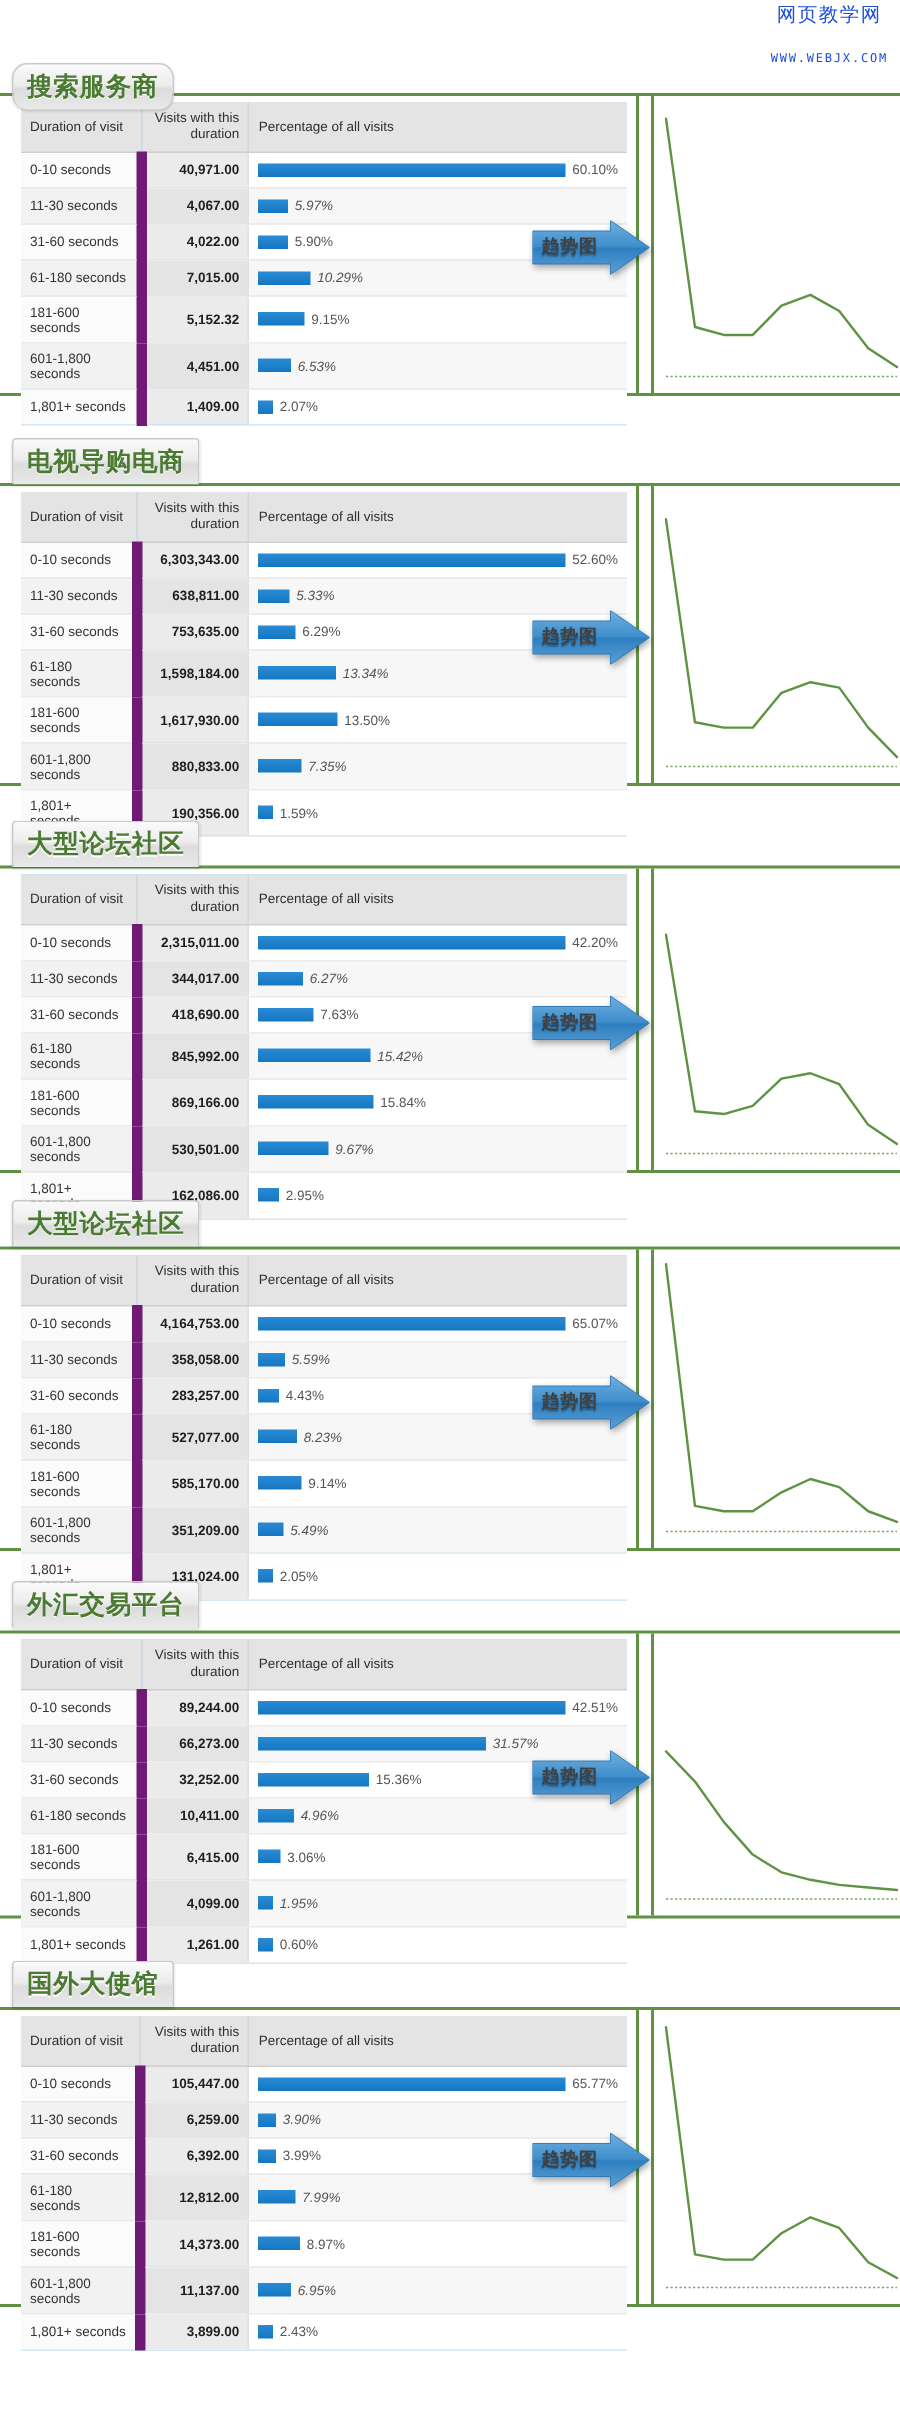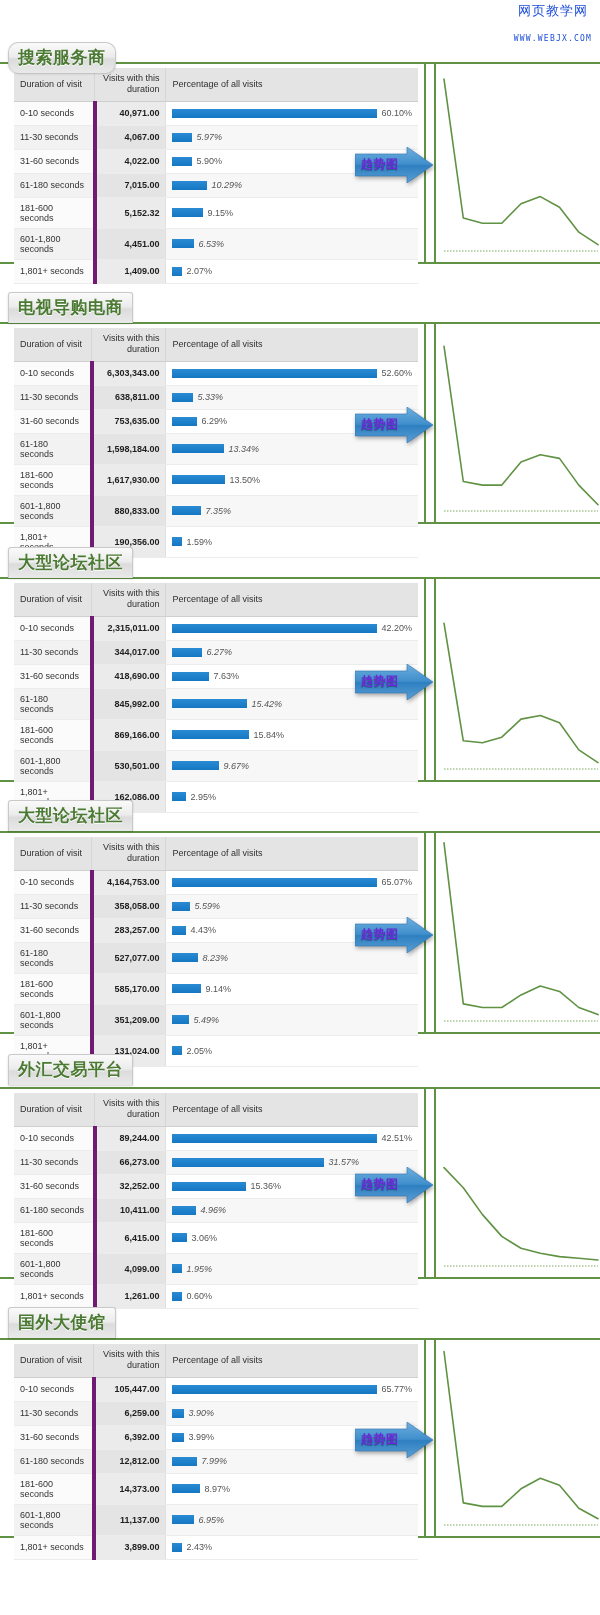--- a/index.html
+++ b/index.html
@@ -67,21 +67,21 @@
   }
   .th-dur{text-align:left;width:84px;border-right:1px solid #d6d6d6;}
   .th-visits{text-align:right;width:66px;border-right:1px solid #d6d6d6;}
   .th-pct{text-align:left;}
   table.rpt td{
     padding:5px 6px;
     border-bottom:1px solid #ececec;
     vertical-align:middle;
     height:13px;
   }
-  td.c-dur{text-align:left;background:#fbfbfb;border-right:4px solid #701a75;color:#333;}
+  td.c-dur{text-align:left;background:#fbfbfb;border-right:7px solid #701a75;color:#333;}
   td.c-visits{text-align:right;font-weight:700;background:#ebebeb;border-right:1px solid #e0e0e0;color:#1e1e1e;}
   td.c-pct{background:#fff;padding-left:6px;}
   tr.alt td.c-dur{background:#f2f2f2;}
   tr.alt td.c-visits{background:#e4e4e4;}
   tr.alt td.c-pct{background:#f7f7f7;font-style:italic;}
 
   .barwrap{display:flex;align-items:center;}
   .bar{
     height:9px;
     background:#1a7ec8;
@@ -97,21 +97,21 @@
 
   .arrow{
     position:absolute;z-index:8;
     width:78px;height:36px;
     filter:drop-shadow(1px 2px 2px rgba(0,0,0,0.35));
   }
   .arrow svg{display:block;}
   .arrow-text{
     position:absolute;left:6px;top:9px;
     font-family:"DejaVu Sans",sans-serif;
-    font-size:12px;font-weight:700;color:#6d28d9;
+    font-size:12px;font-weight:700;color:#404040;
     letter-spacing:0.5px;
     text-shadow:0 1px 1px rgba(0,0,0,0.35);
     pointer-events:none;
   }
 </style>
 </head>
 <body>
 
 <div class="watermark">
   <div class="wm-cn">网页教学网</div>

